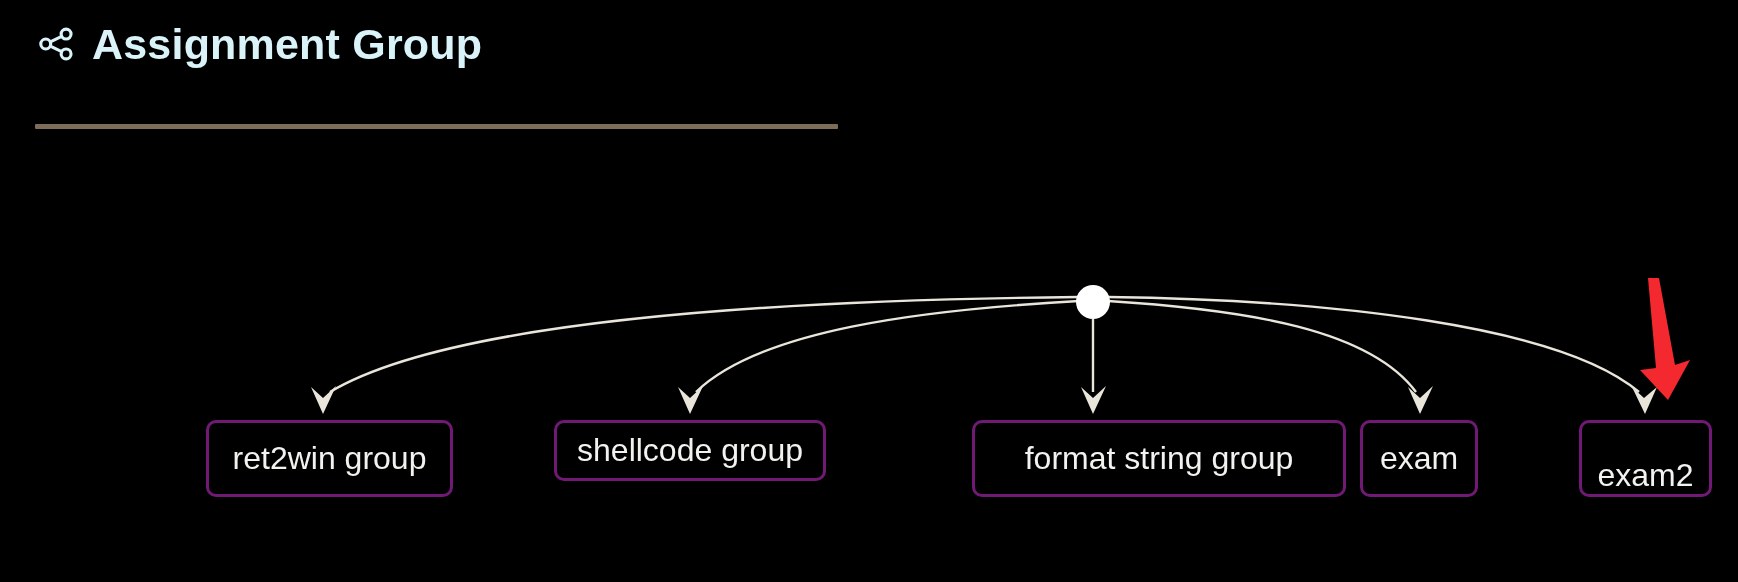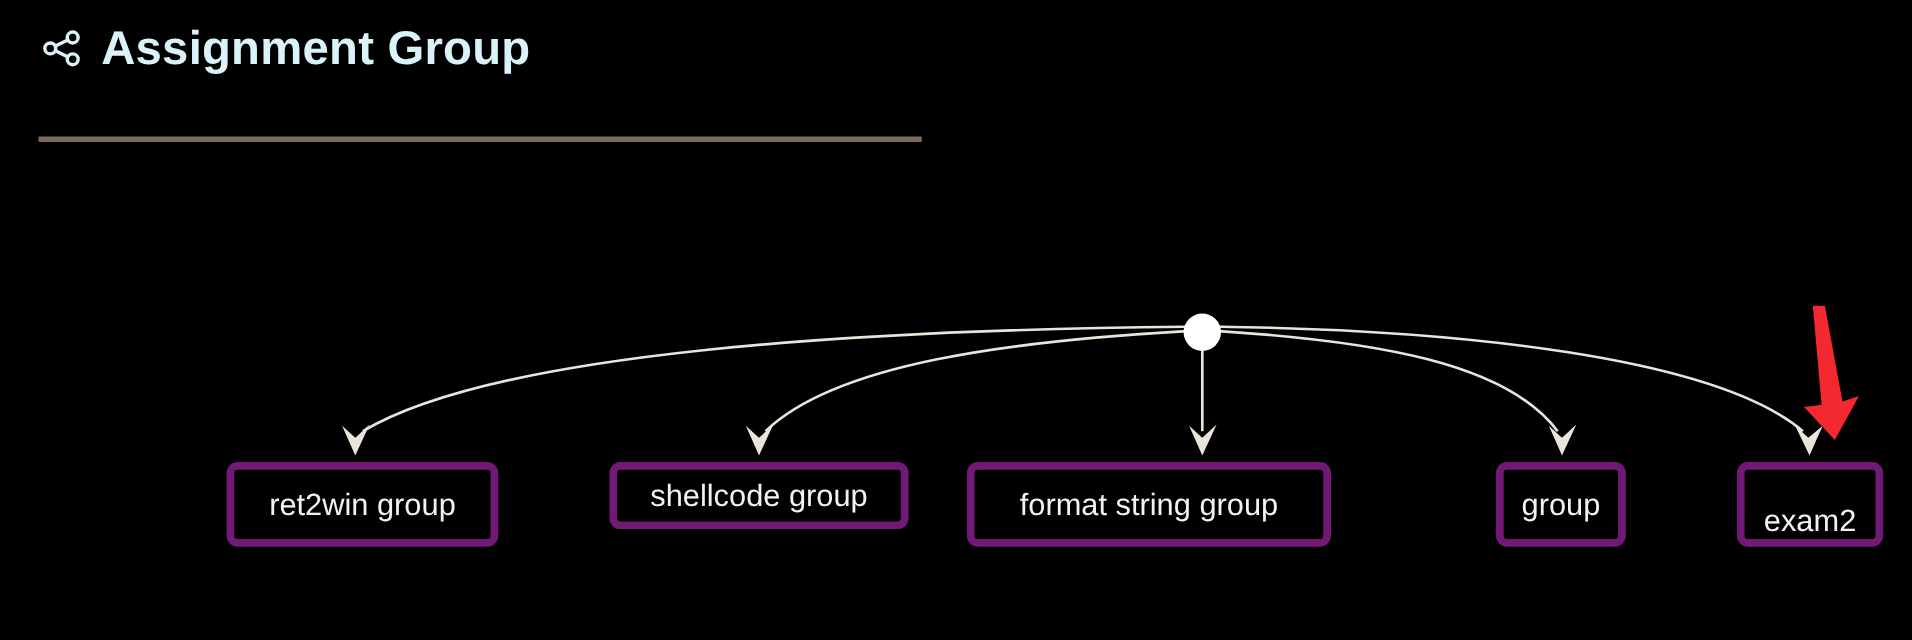--- a/index.html
+++ b/index.html
@@ -90,25 +90,25 @@
   #node-layer {
     position: absolute;
     left: 0;
     top: 0;
     width: 1738px;
     height: 582px;
   }
   .group-node {
     position: absolute;
     box-sizing: border-box;
-    border: 7px solid #701a75;
+    border: 3px solid #701a75;
     border-radius: 10px;
     background: #000000;
     color: #f2f2ef;
-    font-size: 28px;
+    font-size: 32px;
     font-weight: 400;
     display: flex;
     align-items: center;
     justify-content: center;
     white-space: nowrap;
     cursor: pointer;
   }
 </style>
 </head>
 <body>
@@ -173,24 +173,24 @@
 <div id="node-layer">
 
   <div class="group-node" style="left:206px; top:420px; width:247px; height:77px;">
     <span>ret2win group</span>
   </div>
 
   <div class="group-node" style="left:554px; top:420px; width:272px; height:61px;">
     <span>shellcode group</span>
   </div>
 
-  <div class="group-node" style="left:879px; top:420px; width:331px; height:77px;">
+  <div class="group-node" style="left:972px; top:420px; width:374px; height:77px;">
     <span>format string group</span>
   </div>
 
   <div class="group-node" style="left:1360px; top:420px; width:118px; height:77px;">
-    <span>group</span>
+    <span>exam</span>
   </div>
 
   <div class="group-node" style="left:1579px; top:420px; width:133px; height:77px;align-items:flex-end;">
     <span>exam2</span>
   </div>
 </div>
 
 </body></html>

